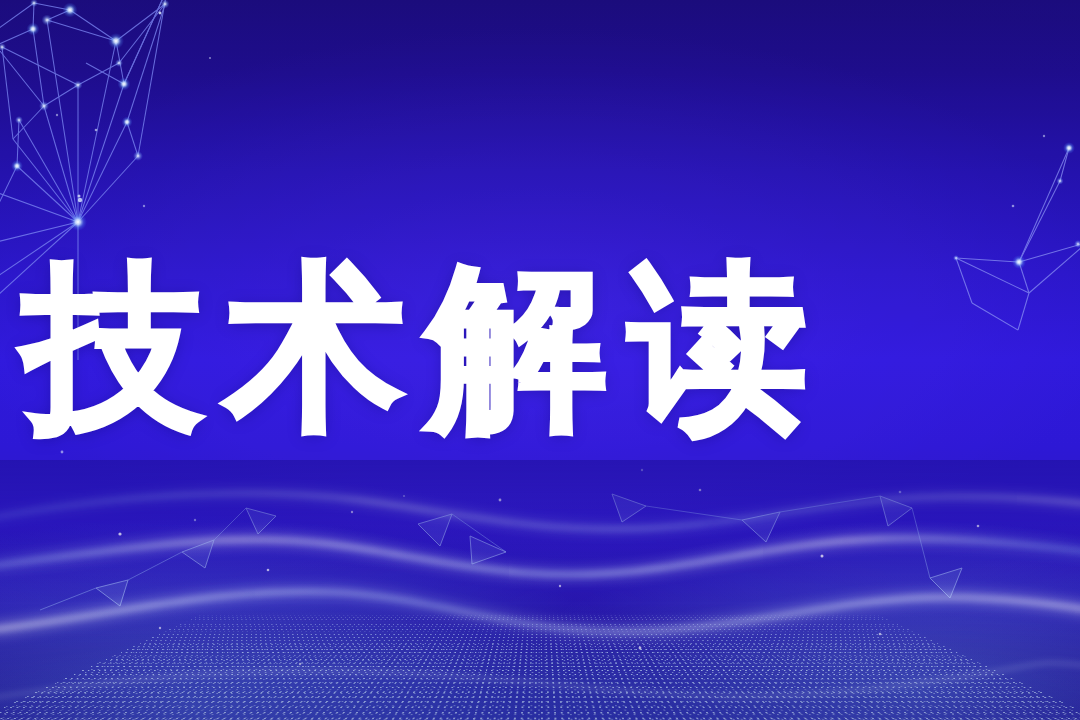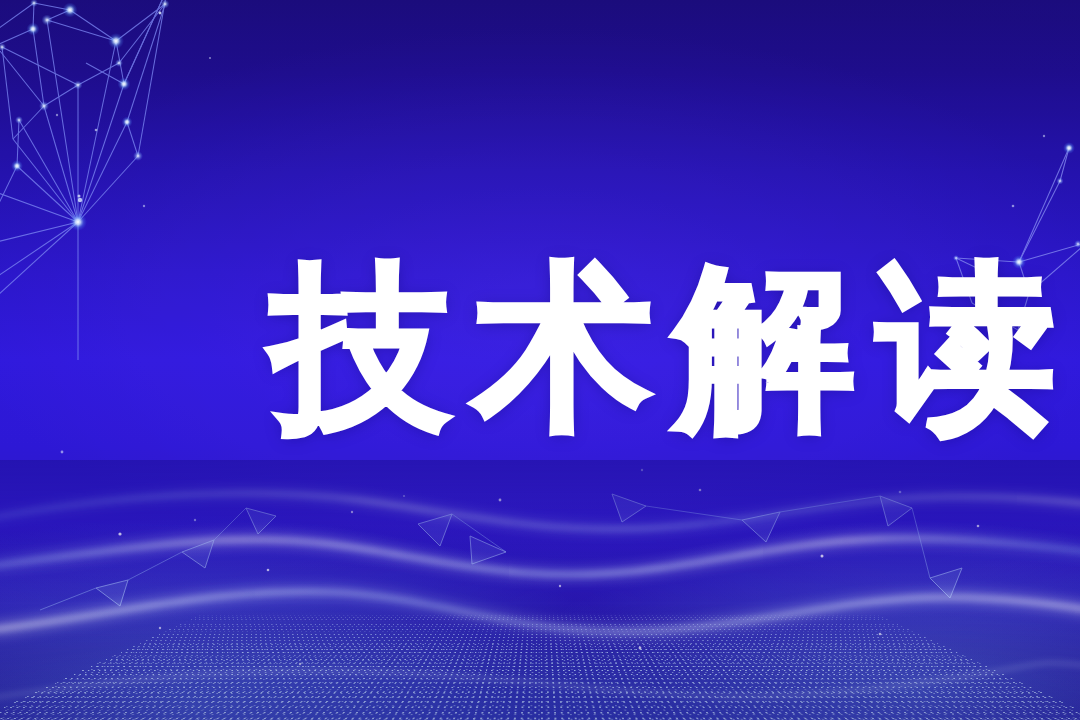--- a/index.html
+++ b/index.html
@@ -54,21 +54,21 @@
 
   
   .headline-wrap {
     position: absolute;
     left: 0;
     right: 0;
     top: 243px;
     height: 210px;
     display: flex;
     align-items: center;
-    justify-content: flex-end;
+    justify-content: flex-start;
     z-index: 40;
   }
   .headline {
     color: #ffffff;
     font-family: "DejaVu Sans", "Liberation Sans", sans-serif;
     font-size: 178px;
     font-weight: 700;
     line-height: 1;
     letter-spacing: 24px;
     text-indent: 24px;

